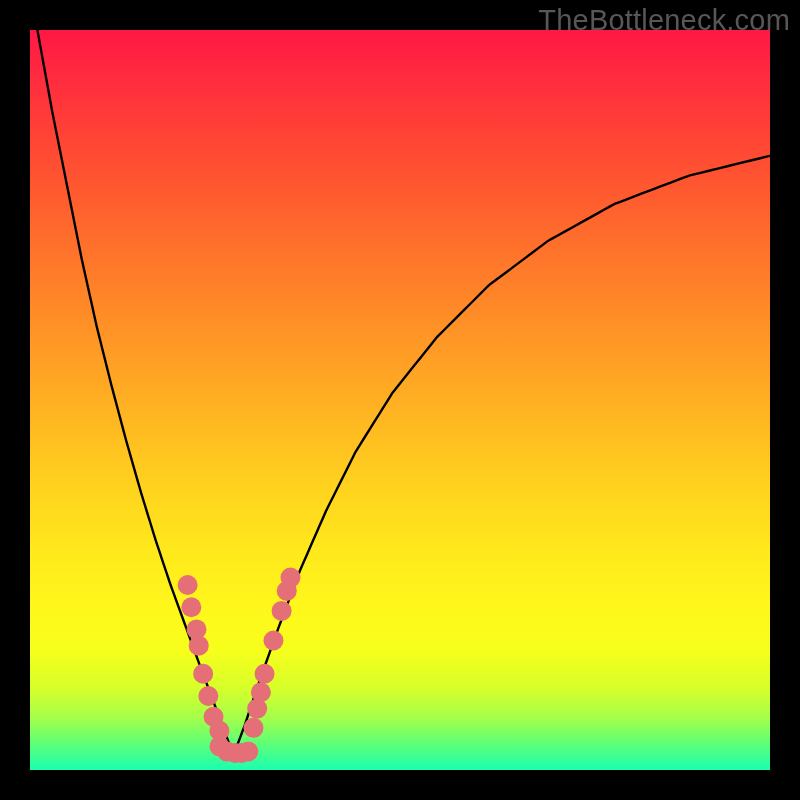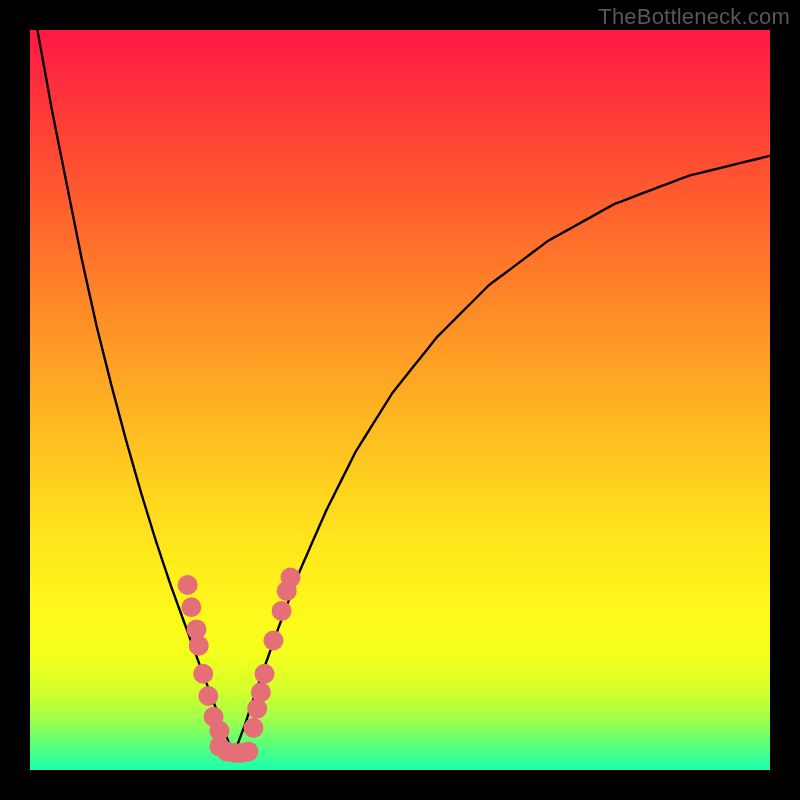--- a/index.html
+++ b/index.html
@@ -45,21 +45,21 @@
   svg {
     position: absolute;
     left: 0;
     top: 0;
   }
   .watermark {
     position: absolute;
     top: 4px;
     right: 10px;
     color: #575757;
-    font-size: 22px;
+    font-size: 29px;
     font-weight: 500;
     letter-spacing: 0.2px;
     user-select: none;
   }
 </style>
 </head>
 <body>
 
 <div class="frame">
   <div class="plot-area">

